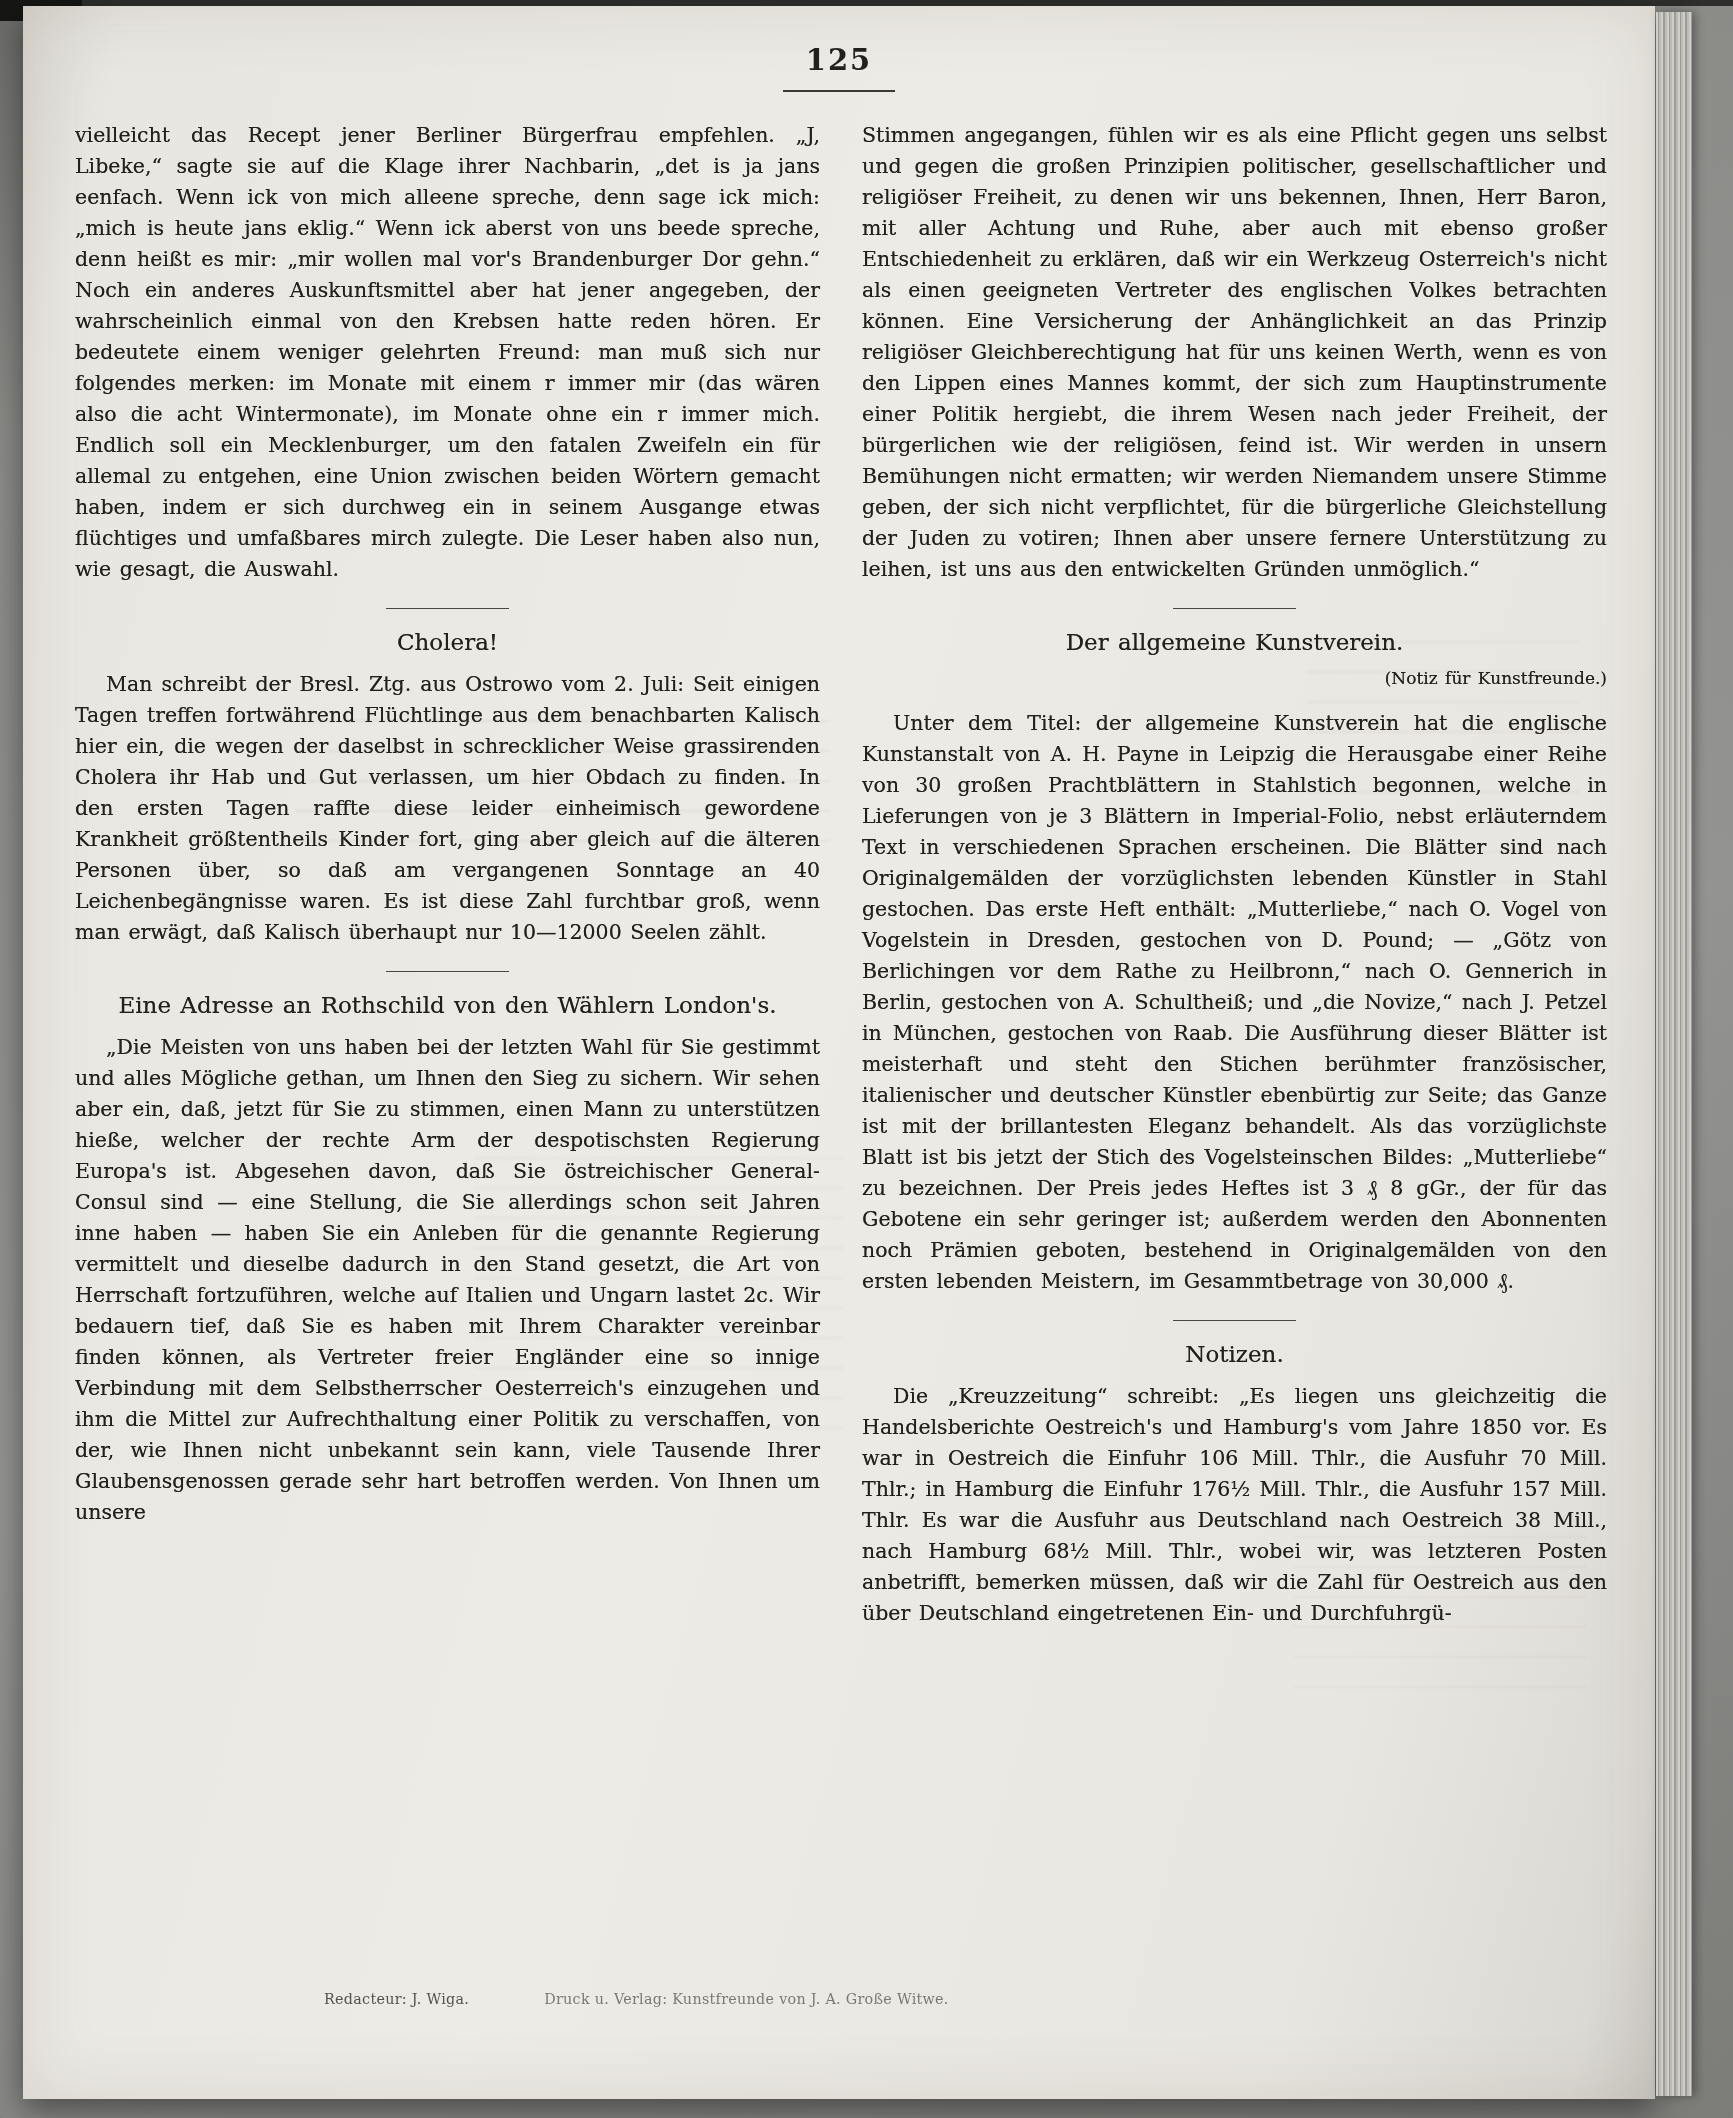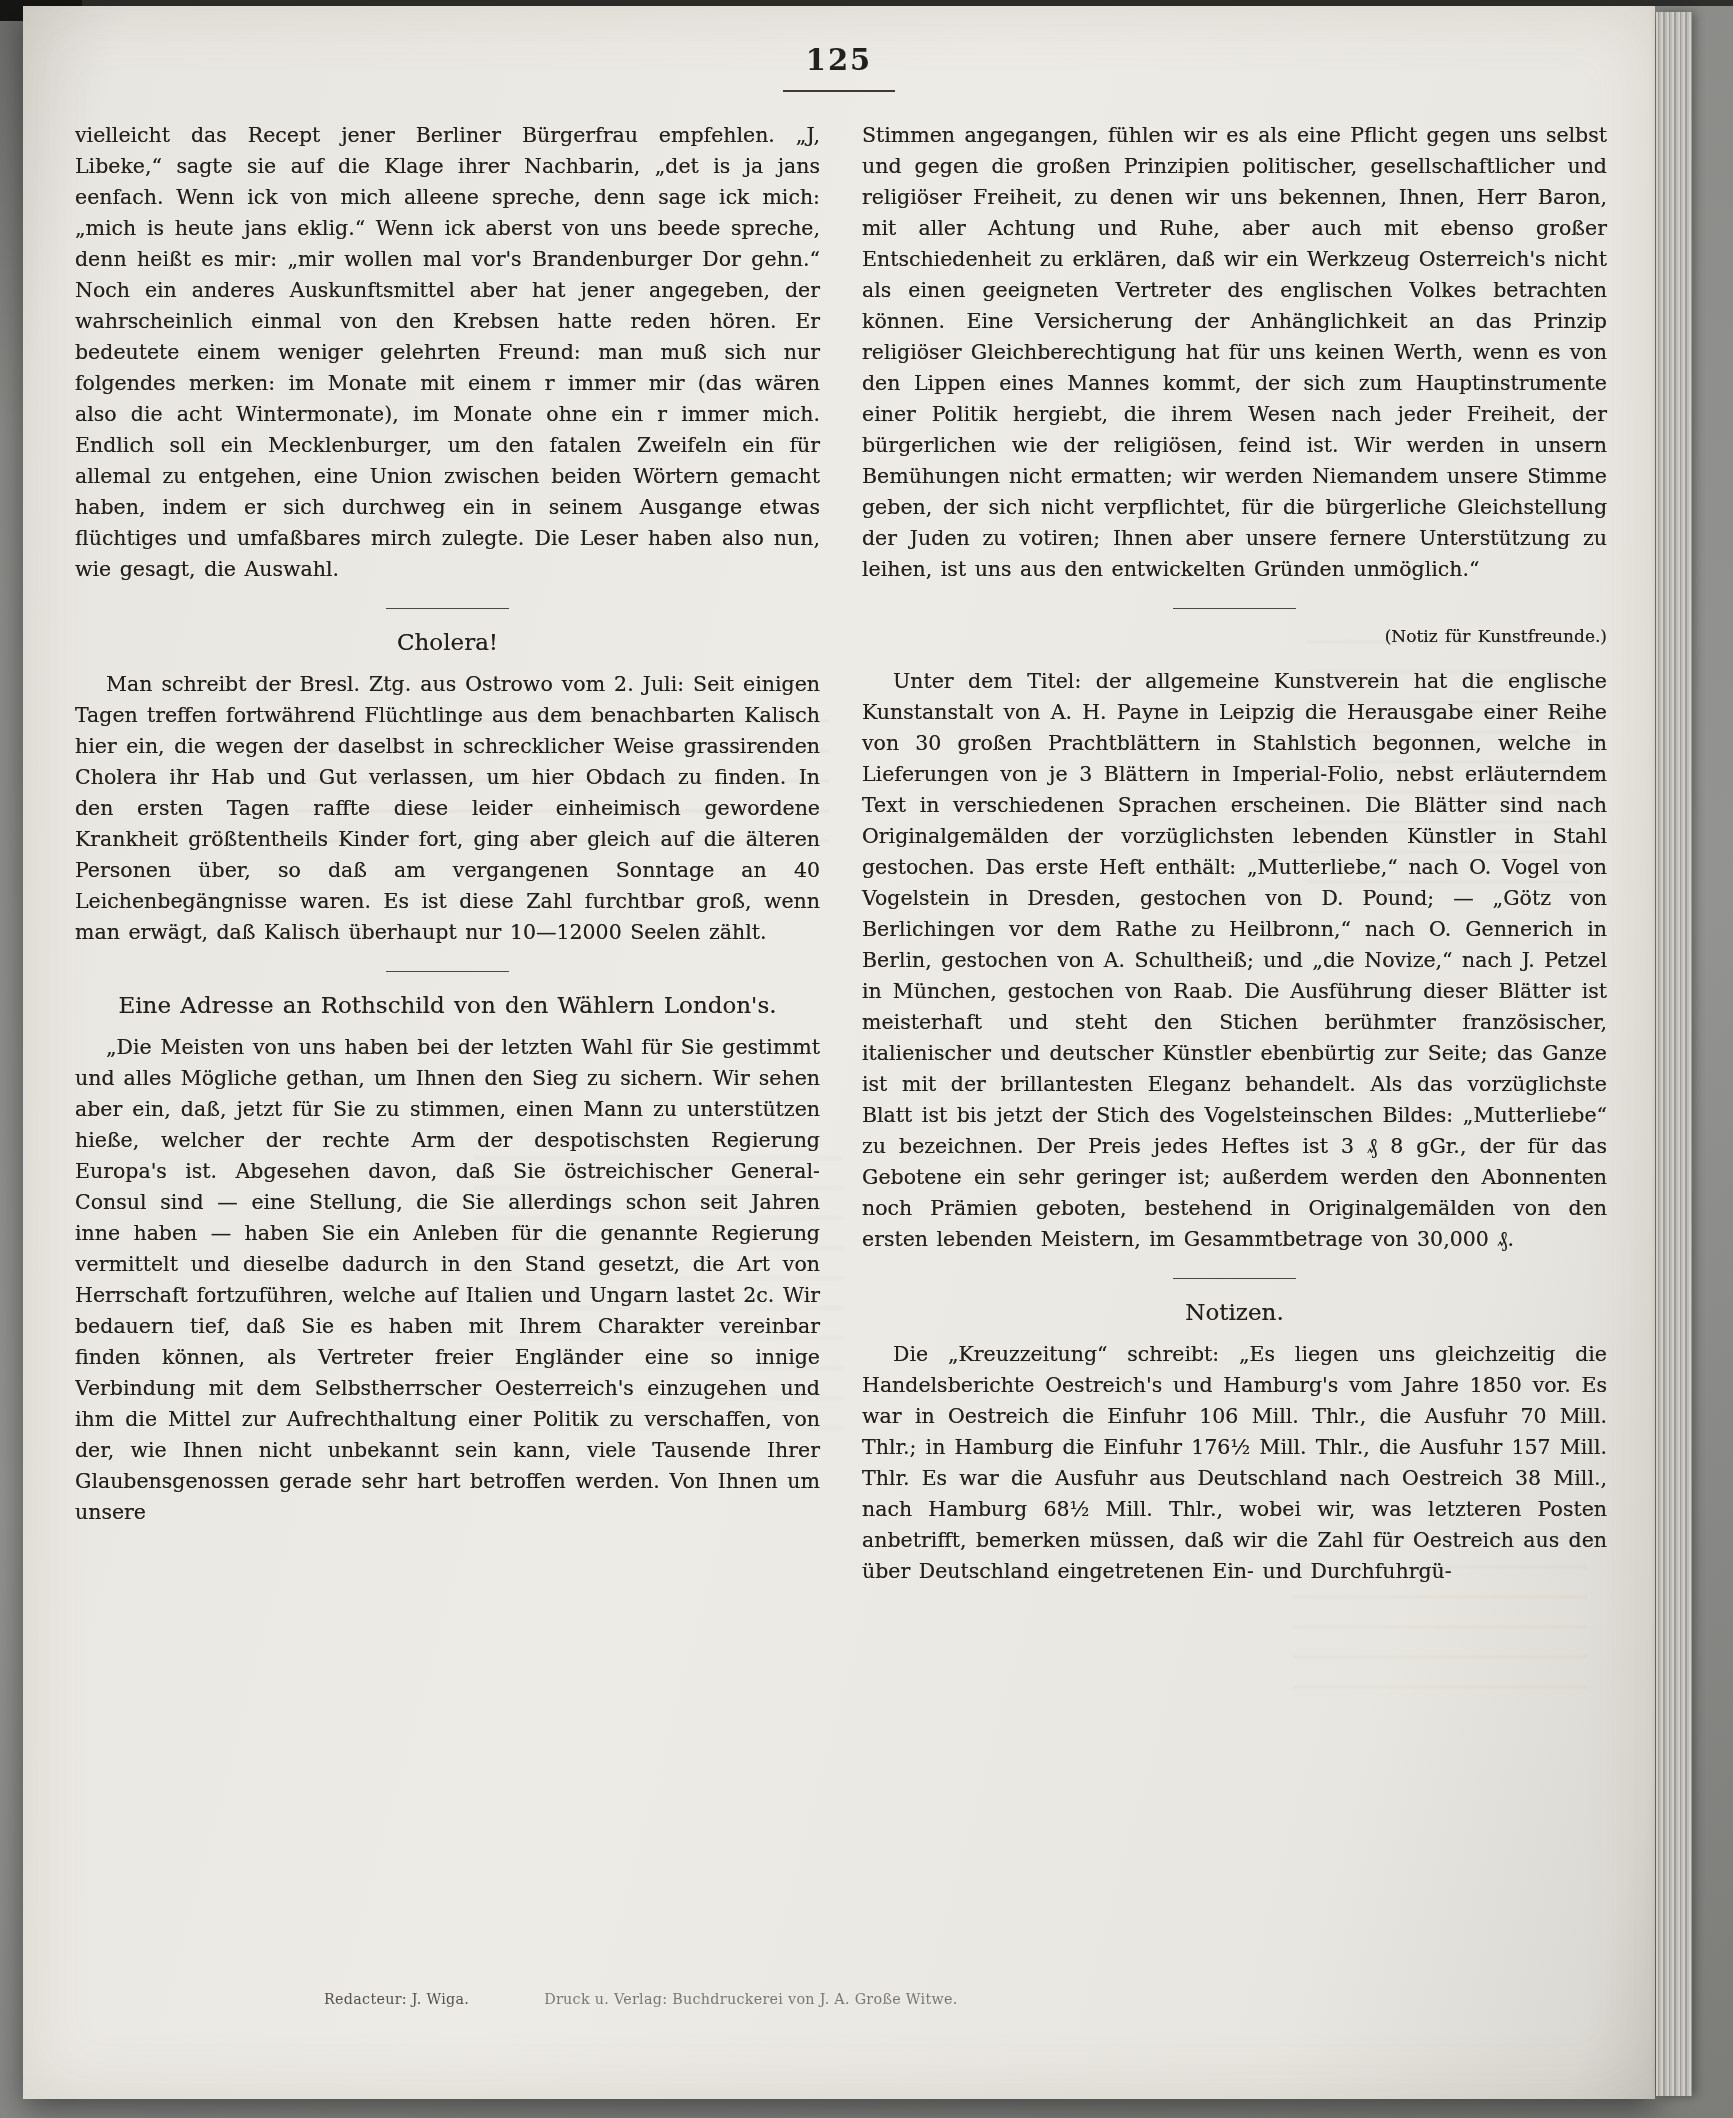--- a/index.html
+++ b/index.html
@@ -103,32 +103,33 @@
 
         <hr class="sep">
         <div class="headline">Eine Adresse an Rothschild von den Wählern London's.</div>
         <p>„Die Meisten von uns haben bei der letzten Wahl für Sie gestimmt und alles Mögliche gethan, um Ihnen den Sieg zu sichern. Wir sehen aber ein, daß, jetzt für Sie zu stimmen, einen Mann zu unterstützen hieße, welcher der rechte Arm der despotischsten Regierung Europa's ist. Abgesehen davon, daß Sie östreichischer General-Consul sind — eine Stellung, die Sie allerdings schon seit Jahren inne haben — haben Sie ein Anleben für die genannte Regierung vermittelt und dieselbe dadurch in den Stand gesetzt, die Art von Herrschaft fortzuführen, welche auf Italien und Ungarn lastet 2c. Wir bedauern tief, daß Sie es haben mit Ihrem Charakter vereinbar finden können, als Vertreter freier Engländer eine so innige Verbindung mit dem Selbstherrscher Oesterreich's einzugehen und ihm die Mittel zur Aufrechthaltung einer Politik zu verschaffen, von der, wie Ihnen nicht unbekannt sein kann, viele Tausende Ihrer Glaubensgenossen gerade sehr hart betroffen werden. Von Ihnen um unsere</p>
       </div>
 
       <div class="col">
         <p class="noindent">Stimmen angegangen, fühlen wir es als eine Pflicht gegen uns selbst und gegen die großen Prinzipien politischer, gesellschaftlicher und religiöser Freiheit, zu denen wir uns bekennen, Ihnen, Herr Baron, mit aller Achtung und Ruhe, aber auch mit ebenso großer Entschiedenheit zu erklären, daß wir ein Werkzeug Osterreich's nicht als einen geeigneten Vertreter des englischen Volkes betrachten können. Eine Versicherung der Anhänglichkeit an das Prinzip religiöser Gleichberechtigung hat für uns keinen Werth, wenn es von den Lippen eines Mannes kommt, der sich zum Hauptinstrumente einer Politik hergiebt, die ihrem Wesen nach jeder Freiheit, der bürgerlichen wie der religiösen, feind ist. Wir werden in unsern Bemühungen nicht ermatten; wir werden Niemandem unsere Stimme geben, der sich nicht verpflichtet, für die bürgerliche Gleichstellung der Juden zu votiren; Ihnen aber unsere fernere Unterstützung zu leihen, ist uns aus den entwickelten Gründen unmöglich.“</p>
 
         <hr class="sep">
+        <div class="headline">Der allgemeine Kunstverein.</div>
         <div class="subhead">(Notiz für Kunstfreunde.)</div>
         <p>Unter dem Titel: der allgemeine Kunstverein hat die englische Kunstanstalt von A. H. Payne in Leipzig die Herausgabe einer Reihe von 30 großen Prachtblättern in Stahlstich begonnen, welche in Lieferungen von je 3 Blättern in Imperial-Folio, nebst erläuterndem Text in verschiedenen Sprachen erscheinen. Die Blätter sind nach Originalgemälden der vorzüglichsten lebenden Künstler in Stahl gestochen. Das erste Heft enthält: „Mutterliebe,“ nach O. Vogel von Vogelstein in Dresden, gestochen von D. Pound; — „Götz von Berlichingen vor dem Rathe zu Heilbronn,“ nach O. Gennerich in Berlin, gestochen von A. Schultheiß; und „die Novize,“ nach J. Petzel in München, gestochen von Raab. Die Ausführung dieser Blätter ist meisterhaft und steht den Stichen berühmter französischer, italienischer und deutscher Künstler ebenbürtig zur Seite; das Ganze ist mit der brillantesten Eleganz behandelt. Als das vorzüglichste Blatt ist bis jetzt der Stich des Vogelsteinschen Bildes: „Mutterliebe“ zu bezeichnen. Der Preis jedes Heftes ist 3 ₰ 8 gGr., der für das Gebotene ein sehr geringer ist; außerdem werden den Abonnenten noch Prämien geboten, bestehend in Originalgemälden von den ersten lebenden Meistern, im Gesammtbetrage von 30,000 ₰.</p>
 
         <hr class="sep">
         <div class="headline">Notizen.</div>
         <p>Die „Kreuzzeitung“ schreibt: „Es liegen uns gleichzeitig die Handelsberichte Oestreich's und Hamburg's vom Jahre 1850 vor. Es war in Oestreich die Einfuhr 106 Mill. Thlr., die Ausfuhr 70 Mill. Thlr.; in Hamburg die Einfuhr 176½ Mill. Thlr., die Ausfuhr 157 Mill. Thlr. Es war die Ausfuhr aus Deutschland nach Oestreich 38 Mill., nach Hamburg 68½ Mill. Thlr., wobei wir, was letzteren Posten anbetrifft, bemerken müssen, daß wir die Zahl für Oestreich aus den über Deutschland eingetretenen Ein- und Durchfuhrgü-</p>
       </div>
 
     </div>
 
     <div class="footer">
       <span>Redacteur: J. Wiga.</span>
-      <span class="fade">Druck u. Verlag: Buchdruckerei von J. A. Große Witwe.</span>
+      <span class="fade">Druck u. Verlag: Kunstfreunde von J. A. Große Witwe.</span>
     </div>
 
   </div>
 
   <div class="stack"></div>
 </div>
 
 
 </body></html>

